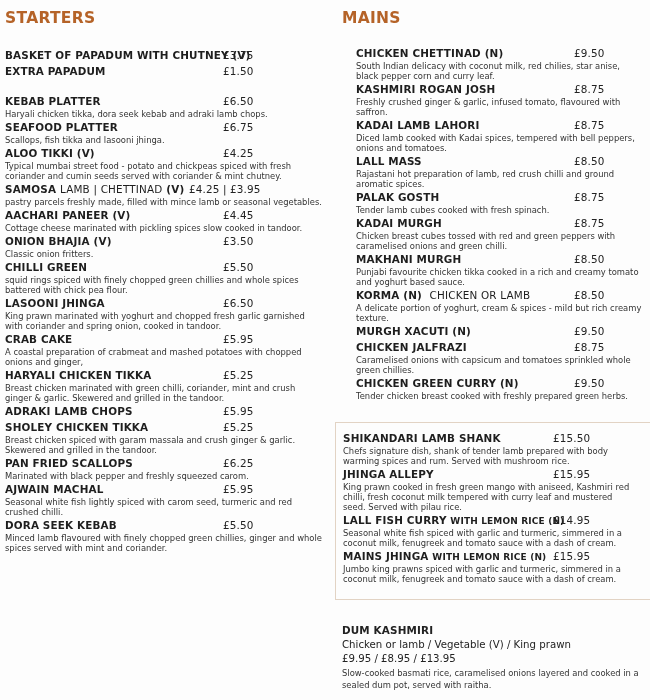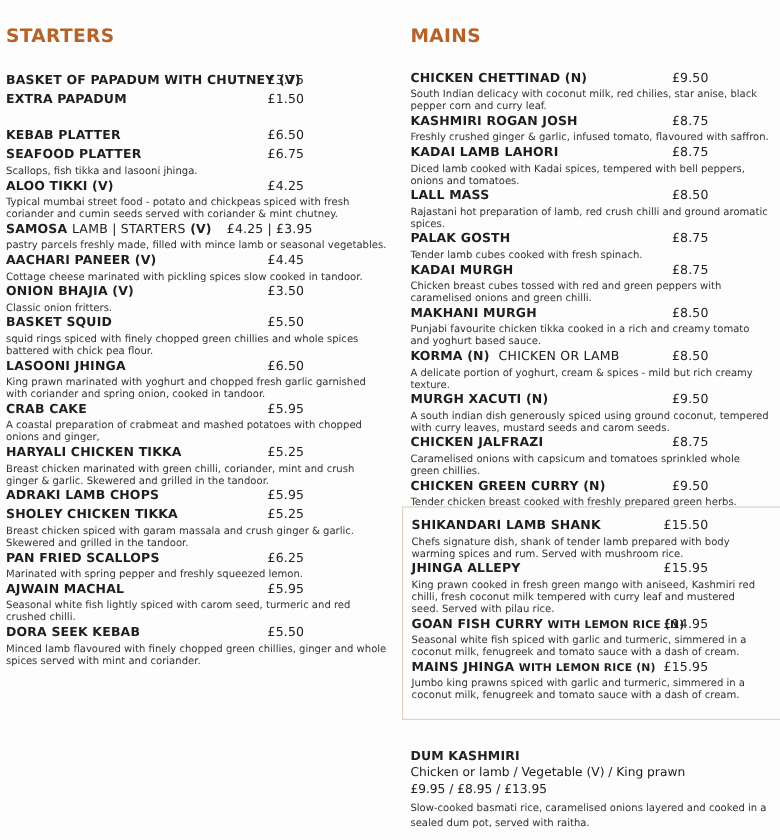--- a/index.html
+++ b/index.html
@@ -3,34 +3,34 @@
 <meta charset="utf-8">
 <style>
   html, body { margin: 0; padding: 0; }
   body {
     width: 650px; height: 700px; overflow: hidden;
     background: #fdfdfd;
     font-family: "DejaVu Sans", sans-serif;
     color: #222;
     position: relative;
   }
-  .col { position: absolute; top: 12px; }
+  .col { position: absolute; top: 0; }
   .col-left { left: 5px; width: 318px; }
   .col-right { left: 342px; width: 300px; }
   .section-title {
     font-family: "DejaVu Sans", sans-serif;
     font-weight: bold;
     color: #b56328;
     font-size: 15.5px;
     letter-spacing: 0.3px;
     margin-top: 9px;
     height: 20px;
   }
   .items { margin-top: 18px; }
-  .col-right .items { margin-top: 16px; }
+  .col-right .items { margin-top: 16px; margin-left: 14px; }
   .item { position: relative; }
   .item-head {
     position: relative;
     height: 16px;
     line-height: 16px;
     font-size: 10.4px;
     font-weight: bold;
     color: #1e1e1e;
     letter-spacing: 0.15px;
     white-space: nowrap;
@@ -72,43 +72,44 @@
     <div class="item">
       <div class="item-head"><span>BASKET OF PAPADUM WITH CHUTNEY (V)</span><span class="price" style="left:218px">£3.75</span></div>
     </div>
     <div class="item">
       <div class="item-head"><span>EXTRA PAPADUM</span><span class="price">£1.50</span></div>
     </div>
     <div class="gap"></div>
 
     <div class="item">
       <div class="item-head"><span>KEBAB PLATTER</span><span class="price">£6.50</span></div>
+      <div class="item-desc">Haryali chicken tikka, dora seek kebab and adraki lamb chops.</div>
     </div>
     <div class="item">
       <div class="item-head"><span>SEAFOOD PLATTER</span><span class="price">£6.75</span></div>
       <div class="item-desc">Scallops, fish tikka and lasooni jhinga.</div>
     </div>
     <div class="item">
       <div class="item-head"><span>ALOO TIKKI (V)</span><span class="price">£4.25</span></div>
       <div class="item-desc">Typical mumbai street food - potato and chickpeas spiced with fresh coriander and cumin seeds served with coriander &amp; mint chutney.</div>
     </div>
     <div class="item">
-      <div class="item-head"><span>SAMOSA</span> <span class="sub">LAMB | STARTERS</span> <span>(V)</span><span class="price" style="left:184px">£4.25 | £3.95</span></div>
+      <div class="item-head"><span>SAMOSA</span> <span class="sub">LAMB | CHETTINAD</span> <span>(V)</span><span class="price" style="left:184px">£4.25 | £3.95</span></div>
       <div class="item-desc">pastry parcels freshly made, filled with mince lamb or seasonal vegetables.</div>
     </div>
     <div class="item">
       <div class="item-head"><span>AACHARI PANEER (V)</span><span class="price">£4.45</span></div>
       <div class="item-desc">Cottage cheese marinated with pickling spices slow cooked in tandoor.</div>
     </div>
     <div class="item">
       <div class="item-head"><span>ONION BHAJIA (V)</span><span class="price">£3.50</span></div>
       <div class="item-desc">Classic onion fritters.</div>
     </div>
     <div class="item">
-      <div class="item-head"><span>BASKET SQUID</span><span class="price">£5.50</span></div>
+      <div class="item-head"><span>CHILLI GREEN</span><span class="price">£5.50</span></div>
       <div class="item-desc">squid rings spiced with finely chopped green chillies and whole spices battered with chick pea flour.</div>
     </div>
     <div class="item">
       <div class="item-head"><span>LASOONI JHINGA</span><span class="price">£6.50</span></div>
       <div class="item-desc">King prawn marinated with yoghurt and chopped fresh garlic garnished with coriander and spring onion, cooked in tandoor.</div>
     </div>
     <div class="item">
       <div class="item-head"><span>CRAB CAKE</span><span class="price">£5.95</span></div>
       <div class="item-desc">A coastal preparation of crabmeat and mashed potatoes with chopped onions and ginger,</div>
     </div>
@@ -118,21 +119,21 @@
     </div>
     <div class="item">
       <div class="item-head"><span>ADRAKI LAMB CHOPS</span><span class="price">£5.95</span></div>
     </div>
     <div class="item">
       <div class="item-head"><span>SHOLEY CHICKEN TIKKA</span><span class="price">£5.25</span></div>
       <div class="item-desc">Breast chicken spiced with garam massala and crush ginger &amp; garlic. Skewered and grilled in the tandoor.</div>
     </div>
     <div class="item">
       <div class="item-head"><span>PAN FRIED SCALLOPS</span><span class="price">£6.25</span></div>
-      <div class="item-desc">Marinated with spring pepper and freshly squeezed lemon.</div>
+      <div class="item-desc">Marinated with black pepper and freshly squeezed carom.</div>
     </div>
     <div class="item">
       <div class="item-head"><span>AJWAIN MACHAL</span><span class="price">£5.95</span></div>
       <div class="item-desc">Seasonal white fish lightly spiced with carom seed, turmeric and red crushed chilli.</div>
     </div>
     <div class="item">
       <div class="item-head"><span>DORA SEEK KEBAB</span><span class="price">£5.50</span></div>
       <div class="item-desc">Minced lamb flavoured with finely chopped green chillies, ginger and whole spices served with mint and coriander.</div>
     </div>
   </div>
@@ -168,21 +169,20 @@
     <div class="item">
       <div class="item-head"><span>MAKHANI MURGH</span><span class="price">£8.50</span></div>
       <div class="item-desc">Punjabi favourite chicken tikka cooked in a rich and creamy tomato and yoghurt based sauce.</div>
     </div>
     <div class="item">
       <div class="item-head"><span>KORMA (N)</span>&nbsp; <span class="sub">CHICKEN OR LAMB</span><span class="price">£8.50</span></div>
       <div class="item-desc">A delicate portion of yoghurt, cream &amp; spices - mild but rich creamy texture.</div>
     </div>
     <div class="item">
       <div class="item-head"><span>MURGH XACUTI (N)</span><span class="price">£9.50</span></div>
-      <div class="item-desc">A south indian dish generously spiced using ground coconut, tempered with curry leaves, mustard seeds and carom seeds.</div>
     </div>
     <div class="item">
       <div class="item-head"><span>CHICKEN JALFRAZI</span><span class="price">£8.75</span></div>
       <div class="item-desc">Caramelised onions with capsicum and tomatoes sprinkled whole green chillies.</div>
     </div>
     <div class="item">
       <div class="item-head"><span>CHICKEN GREEN CURRY (N)</span><span class="price">£9.50</span></div>
       <div class="item-desc">Tender chicken breast cooked with freshly prepared green herbs.</div>
     </div>
   </div>
@@ -192,21 +192,21 @@
   <div class="box-inner">
     <div class="item">
       <div class="item-head"><span>SHIKANDARI LAMB SHANK</span><span class="price">£15.50</span></div>
       <div class="item-desc">Chefs signature dish, shank of tender lamb prepared with body warming spices and rum.  Served with mushroom rice.</div>
     </div>
     <div class="item">
       <div class="item-head"><span>JHINGA ALLEPY</span><span class="price">£15.95</span></div>
       <div class="item-desc">King prawn cooked in fresh green mango with aniseed, Kashmiri red chilli, fresh coconut milk tempered with curry leaf and mustered seed.  Served with pilau rice.</div>
     </div>
     <div class="item">
-      <div class="item-head"><span>GOAN FISH CURRY</span> <span style="font-size:9px">WITH LEMON RICE (N)</span><span class="price">£14.95</span></div>
+      <div class="item-head"><span>LALL FISH CURRY</span> <span style="font-size:9px">WITH LEMON RICE (N)</span><span class="price">£14.95</span></div>
       <div class="item-desc">Seasonal white fish spiced with garlic and turmeric, simmered in a coconut milk, fenugreek and tomato sauce with a dash of cream.</div>
     </div>
     <div class="item">
       <div class="item-head"><span>MAINS JHINGA</span> <span style="font-size:9px">WITH LEMON RICE (N)</span><span class="price">£15.95</span></div>
       <div class="item-desc">Jumbo king prawns spiced with garlic and turmeric, simmered in a coconut milk, fenugreek and tomato sauce with a dash of cream.</div>
     </div>
   </div>
 </div>
 
 <div class="biryani">

